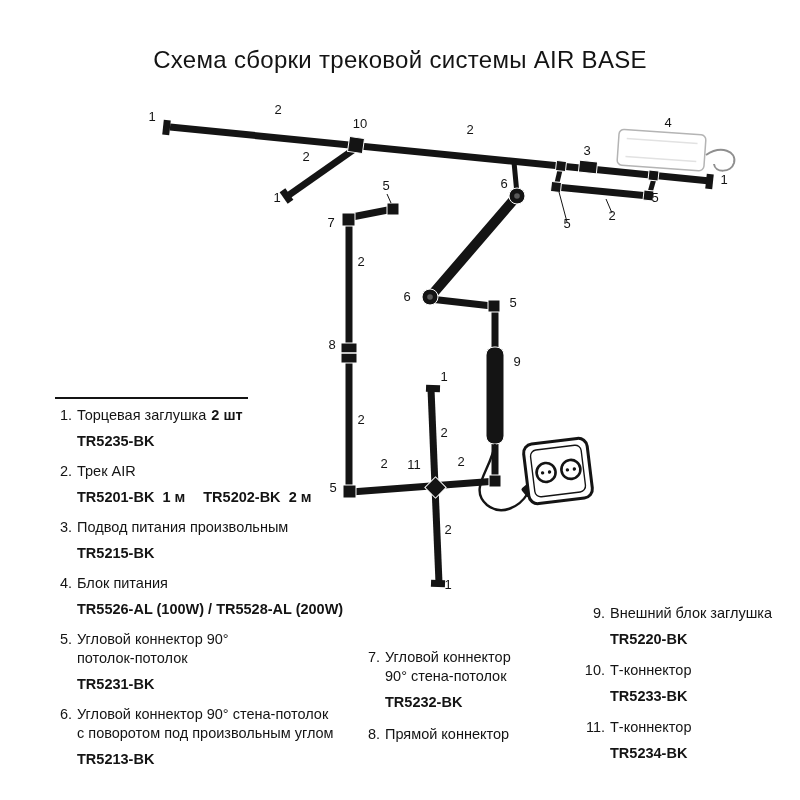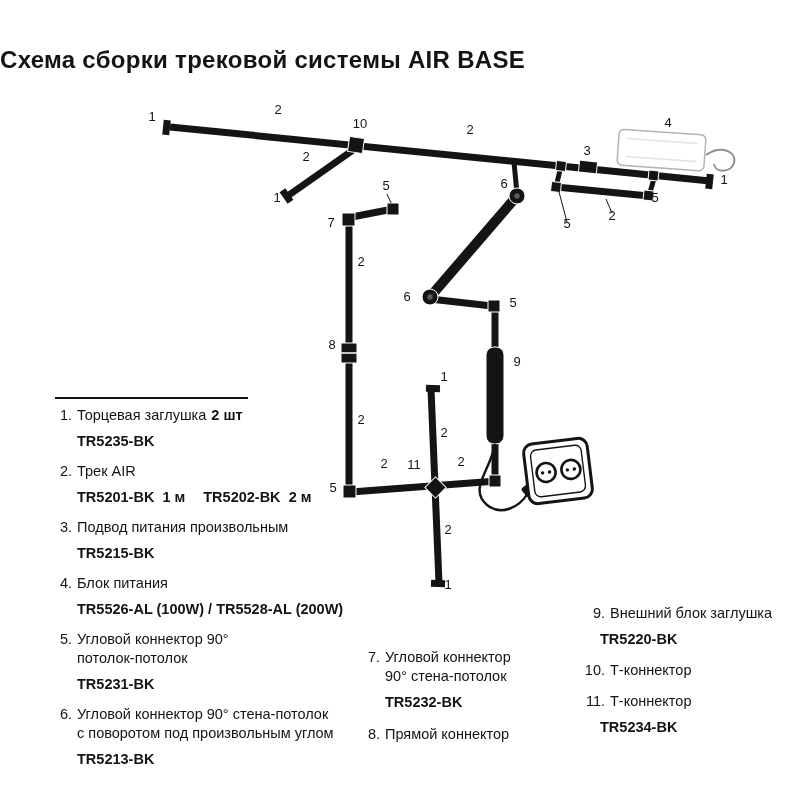--- a/index.html
+++ b/index.html
@@ -1,21 +1,21 @@
 <!DOCTYPE html>
 <html lang="ru" style="--ink: #141414; --bg: #ffffff;"><head>
 <meta charset="utf-8">
 <style>
   :root { --ink:#141414; --bg:#ffffff; }
   * { margin:0; padding:0; box-sizing:border-box; }
   html,body { width:800px; height:800px; background:var(--bg); overflow:hidden;
               font-family:"Liberation Sans","DejaVu Sans",sans-serif; color:var(--ink); }
   .page { position:relative; width:800px; height:800px; }
-  .title { position:absolute; top:46px; left:0; width:100%; 
-           font-size:24px; font-weight:700; letter-spacing:.3px; }
+  .title { position:absolute; top:46px; left:0; width:100%; text-align:center;
+           font-size:24px; font-weight:400; letter-spacing:.3px; }
   .diagram { position:absolute; top:0; left:0; }
   .track    { stroke:var(--ink); stroke-width:7; }
   .track-md { stroke:var(--ink); stroke-width:5; }
   .strut    { stroke:var(--ink); stroke-width:10; stroke-linecap:round; }
   .part     { fill:var(--ink); }
   .outlined { stroke:#ffffff; stroke-width:1; }
   .cord       { fill:none; stroke:var(--ink); stroke-width:2.4; }
   .cord-light { fill:none; stroke:#8f8f8f; stroke-width:2; }
   .leaders line { stroke:var(--ink); stroke-width:1; }
   .callout { font-size:13px; fill:var(--ink); text-anchor:middle; }
@@ -26,21 +26,21 @@
   .col-right { left:583px; top:604px; width:205px; }
   .item { margin-bottom:11px; }
   .col-mid .item { margin-bottom:13px; }
   .col-right .item { margin-bottom:12px; }
   .row { display:flex; }
   .num { flex:0 0 auto; width:17px; text-align:right; margin-right:5px; }
   .col-right .num { width:22px; }
   .name { white-space:pre-wrap; }
   .qty { font-weight:bold; margin-left:5px; white-space:nowrap; }
   .code { font-weight:bold; margin-top:7px; margin-left:22px; white-space:pre-wrap; }
-  .col-right .code { margin-left:17px; }
+  .col-right .code { margin-left:27px; }
   .code .code2 { margin-left:18px; }
 </style>
 </head>
 <body>
 
 <div class="page">
 
   <h1 class="title">Схема сборки трековой системы AIR BASE</h1>
 
   <svg class="diagram" width="800" height="620" viewBox="0 0 800 620">
@@ -242,20 +242,21 @@
         <span class="num">9.</span>
         <span class="name">Внешний блок заглушка</span>
       </div>
       <div class="code">TR5220-BK</div>
     </div>
     <div class="item">
       <div class="row">
         <span class="num">10.</span>
         <span class="name">Т-коннектор</span>
       </div>
+      <div class="code">TR5233-BK</div>
     </div>
     <div class="item">
       <div class="row">
         <span class="num">11.</span>
         <span class="name">Т-коннектор</span>
       </div>
       <div class="code">TR5234-BK</div>
     </div>
   </div>
 

